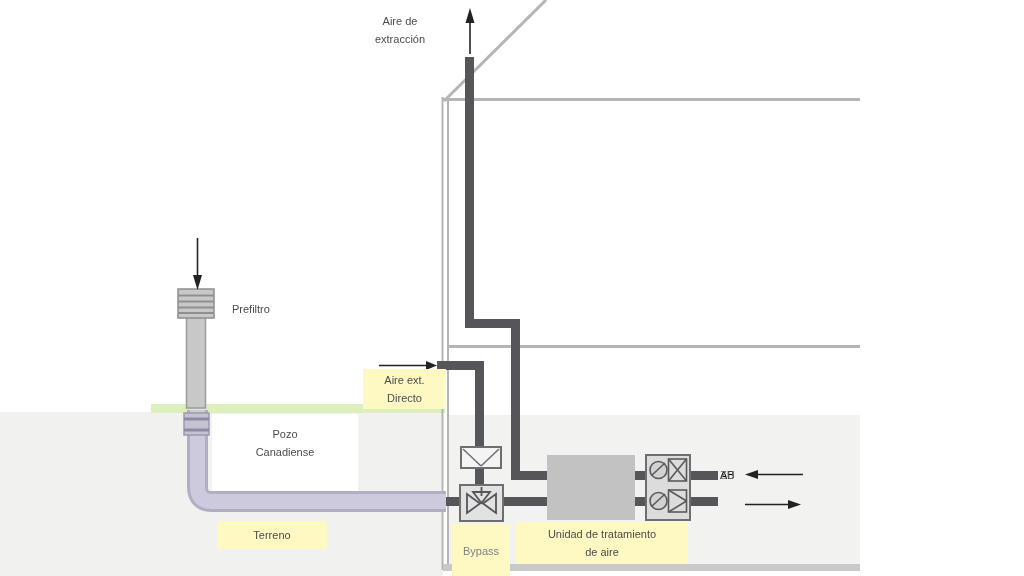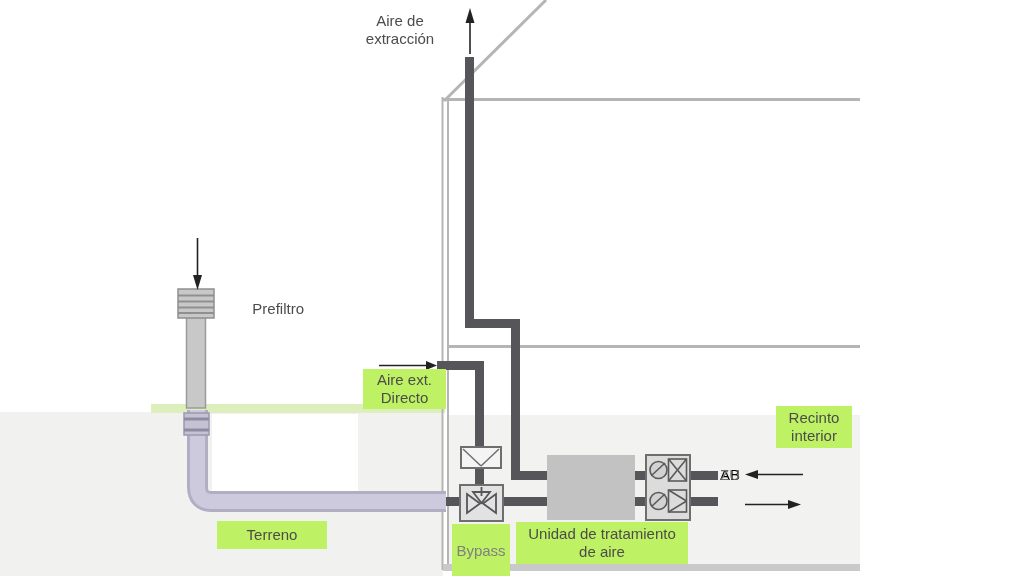--- a/index.html
+++ b/index.html
@@ -25,25 +25,25 @@
     position:relative;width:1024px;height:576px;background:#ffffff;
     font-family:"Liberation Sans","DejaVu Sans",sans-serif;
     overflow:hidden;
   }
   .bg{position:absolute;}
   #terrain{left:0;top:412px;width:443px;height:164px;background:var(--terrain);}
   #interior{left:449px;top:415px;width:411px;height:150px;background:var(--interior);}
   #ground-line{left:151px;top:404px;width:294px;height:9px;background:var(--green);}
   svg.layer{position:absolute;left:0;top:0;width:1024px;height:576px;}
   .lbl{
-    position:absolute;color:var(--text);font-size:15px;line-height:18px;
+    position:absolute;color:var(--text);font-size:11px;line-height:18px;
     text-align:center;white-space:pre-line;
   }
-  .lbl.boxed{background:#bef264;}
-  .lbl.left{text-align:right;}
+  .lbl.boxed{background:#fef9c3;}
+  .lbl.left{text-align:left;}
   .lbl.muted{color:var(--text-muted);}
   #lbl-extraction{left:352px;top:12px;width:96px;}
   #lbl-exterior{left:150px;top:182px;width:96px;}
   #lbl-prefilter{left:232px;top:300px;width:72px;}
   #lbl-direct{left:363px;top:369px;width:83px;padding:2px 0;}
   #pozo-box{position:absolute;left:212px;top:414px;width:146px;height:77px;background:#ffffff;}
   #lbl-pozo{left:212px;top:425px;width:146px;}
   #lbl-terreno{left:217px;top:521px;width:110px;padding:5px 0;}
   #lbl-bypass{left:452px;top:524px;width:58px;padding:18px 0;}
   #lbl-ahu{left:516px;top:522px;width:172px;padding:3px 0;}
@@ -153,22 +153,22 @@
       <polygon points="801,504.5 788,500 788,509" stroke="none"></polygon>
     </g>
   </svg>
 
   <div class="lbl" id="lbl-extraction">Aire de
 extracción</div>
   <div class="lbl left" id="lbl-prefilter">Prefiltro</div>
   <div class="lbl boxed" id="lbl-direct">Aire ext.
 Directo</div>
   <div id="pozo-box"></div>
+  <div class="lbl" id="lbl-pozo">Pozo
+Canadiense</div>
   <div class="lbl boxed" id="lbl-terreno">Terreno</div>
   <div class="lbl boxed muted" id="lbl-bypass">Bypass</div>
   <div class="lbl boxed" id="lbl-ahu">Unidad de tratamiento
 de aire</div>
-  <div class="lbl boxed" id="lbl-recinto">Recinto
-interior</div>
   <div class="lbl" id="lbl-ab">AB</div>
   <div class="lbl" id="lbl-zu">ZU</div>
 
 </div>
 
 </body></html>

